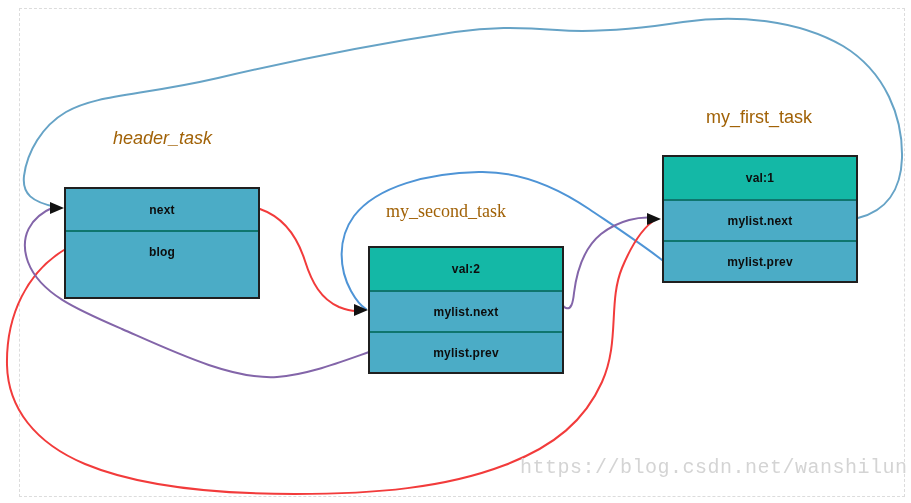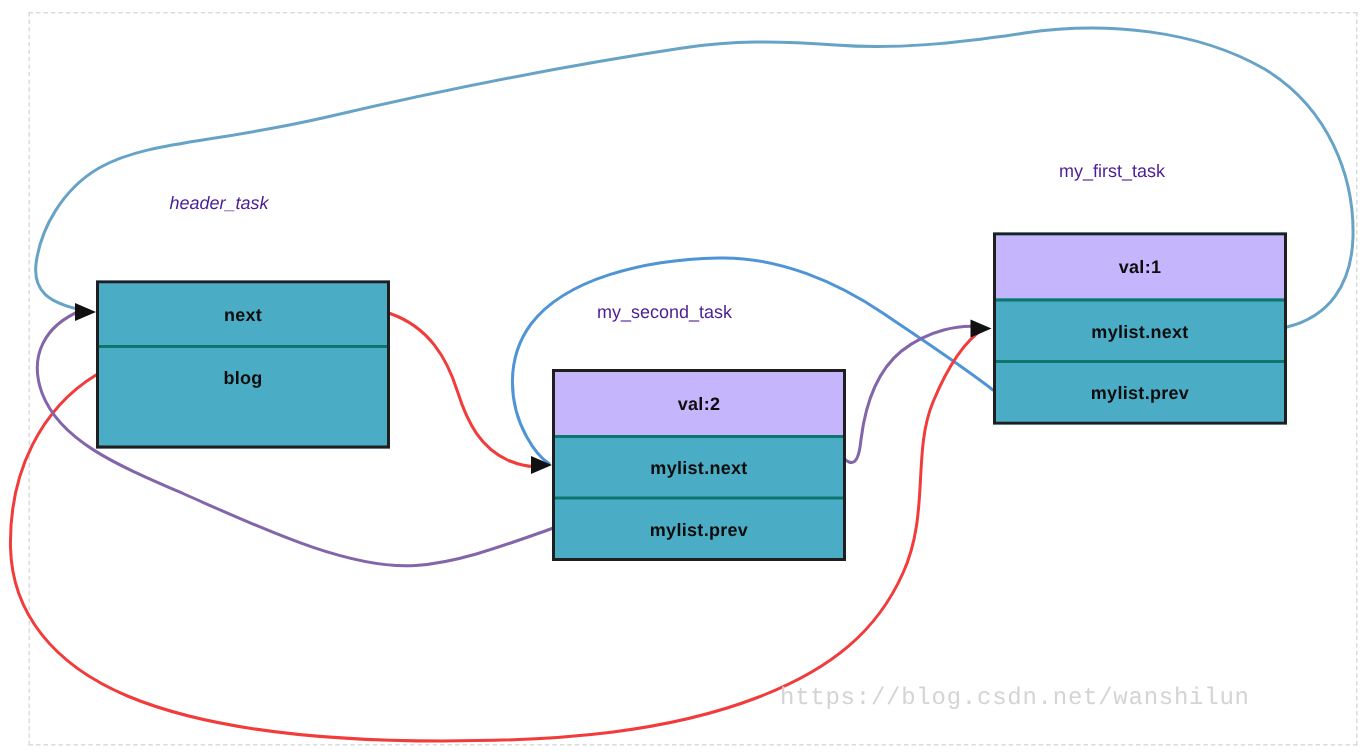--- a/index.html
+++ b/index.html
@@ -16,28 +16,28 @@
   .node{
     position:absolute;border:2px solid #1f1f1f;box-sizing:border-box;background:#4BACC6;
   }
   .cell{
     display:flex;align-items:center;justify-content:center;
     font-size:12px;font-weight:bold;color:#0d0d0d;box-sizing:border-box;
     border-top:2px solid #0f766e;letter-spacing:.2px;
   }
   .cell:first-child{border-top:none;}
   .cell.teal{background:#4BACC6;}
-  .cell.yellow{background:#c4b5fd;}
+  .cell.yellow{background:#14b8a6;}
   .node-label{
-    position:absolute;font-size:12px;color:#4c1d95;white-space:nowrap;
+    position:absolute;font-size:18px;color:#a16207;white-space:nowrap;
   }
   .watermark{
     position:absolute;left:520px;top:456px;
     font-family:"Liberation Mono","DejaVu Sans Mono",monospace;
-    font-size:16px;color:#d4d4d4;white-space:nowrap;letter-spacing:.5px;
+    font-size:20px;color:#d4d4d4;white-space:nowrap;letter-spacing:.5px;
   }
 </style>
 </head>
 <body>
 
 <div class="stage">
 
   <div class="frame"></div>
 
   <svg class="edges" viewBox="0 0 911 503">
@@ -68,21 +68,21 @@
     <polygon points="354,304 368,310 354,316" fill="#111111"></polygon>
     <polygon points="647,213 661,219 647,225" fill="#111111"></polygon>
   </svg>
 
   <div class="node-label" style="left:113px;top:128px;font-style:italic;">header_task</div>
   <div class="node" style="left:64px;top:187px;width:196px;height:112px;">
     <div class="cell teal" style="height:41px;">next</div>
     <div class="cell teal" style="height:41px;">blog</div>
   </div>
 
-  <div class="node-label" style="left:398px;top:201px;">my_second_task</div>
+  <div class="node-label" style="left:386px;top:201px;font-family:Liberation Serif, serif;">my_second_task</div>
   <div class="node" style="left:368px;top:246px;width:196px;height:128px;">
     <div class="cell yellow" style="height:42px;">val:2</div>
     <div class="cell teal" style="height:41px;">mylist.next</div>
     <div class="cell teal" style="height:41px;">mylist.prev</div>
   </div>
 
   <div class="node-label" style="left:706px;top:107px;">my_first_task</div>
   <div class="node" style="left:662px;top:155px;width:196px;height:128px;">
     <div class="cell yellow" style="height:42px;">val:1</div>
     <div class="cell teal" style="height:41px;">mylist.next</div>

